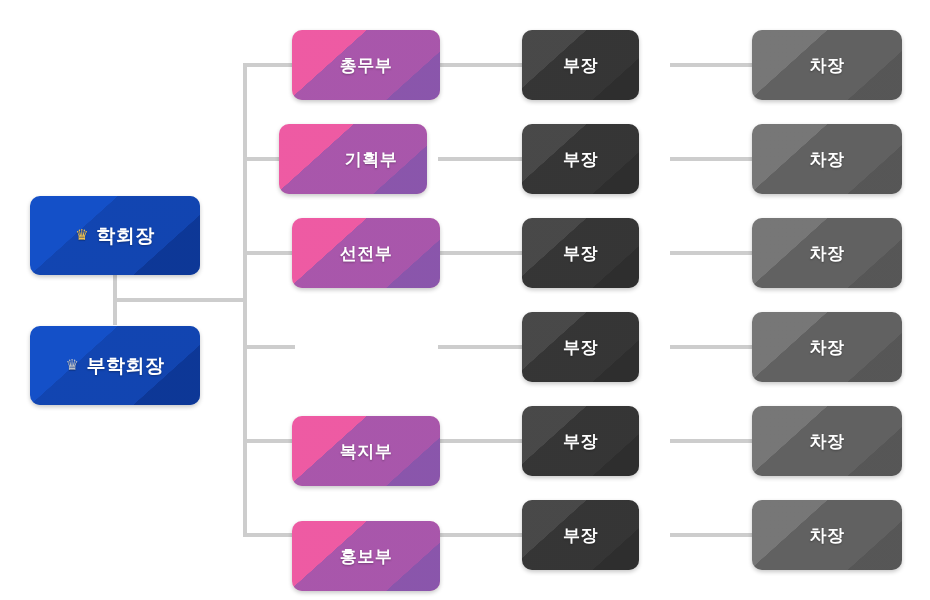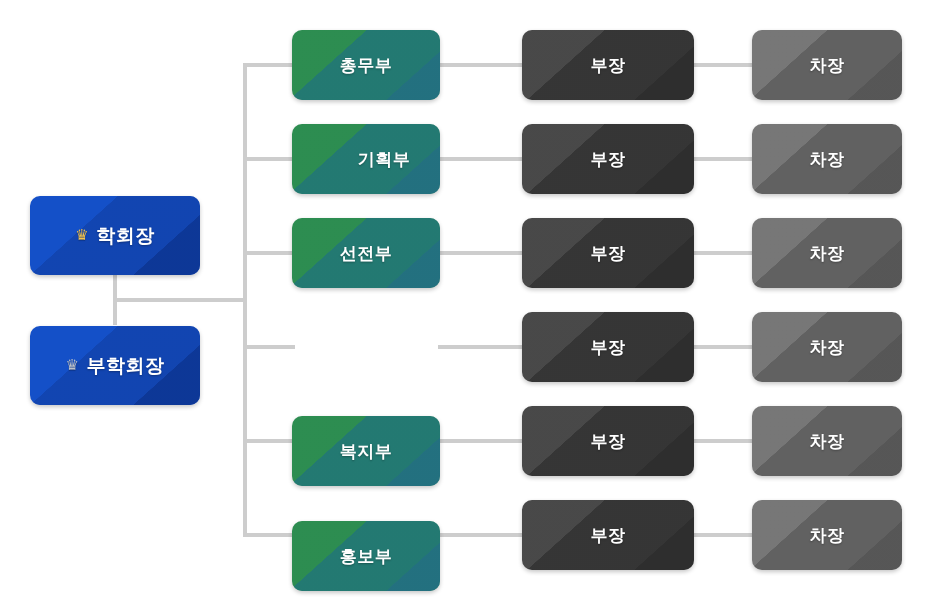--- a/index.html
+++ b/index.html
@@ -75,38 +75,38 @@
       rgba(16,60,158,0.55) 74%,
       rgba(10,45,130,0.70) 74.2%,
       rgba(10,45,130,0.70) 100%
     );
   }
 
   
   .node.dept {
     width: 148px;
     height: 70px;
-    background: #15803d;
+    background: #ec4899;
     font-size: 17px;
   }
   .node.dept::after {
     background: linear-gradient(
       138deg,
       rgba(255,255,255,0.10) 0%,
       rgba(255,255,255,0.10) 33%,
       rgba(58,110,200,0.38) 33.2%,
       rgba(58,110,200,0.38) 76%,
       rgba(48,98,188,0.52) 76.2%,
       rgba(48,98,188,0.52) 100%
     );
   }
 
   
   .node.manager {
-    width: 172px;
+    width: 117px;
     height: 70px;
     background: #3e3e3e;
     font-size: 17px;
   }
   .node.manager::after {
     background: linear-gradient(
       138deg,
       rgba(255,255,255,0.055) 0%,
       rgba(255,255,255,0.055) 33%,
       rgba(0,0,0,0.14) 33.2%,
@@ -199,21 +199,21 @@
   <div class="node dept" style="left:292px; top:30px;">
     <span class="label">총무부</span>
   </div>
   <div class="node manager" style="left:522px; top:30px;">
     <span class="label">부장</span>
   </div>
   <div class="node deputy" style="left:752px; top:30px;">
     <span class="label">차장</span>
   </div>
 
-  <div class="node dept" style="left:292px; top:124px;padding-left:36px;">
+  <div class="node dept" style="left:279px; top:124px;padding-left:36px;">
     <span class="label">기획부</span>
   </div>
   <div class="node manager" style="left:522px; top:124px;">
     <span class="label">부장</span>
   </div>
   <div class="node deputy" style="left:752px; top:124px;">
     <span class="label">차장</span>
   </div>
 
   <div class="node dept" style="left:292px; top:218px;">

